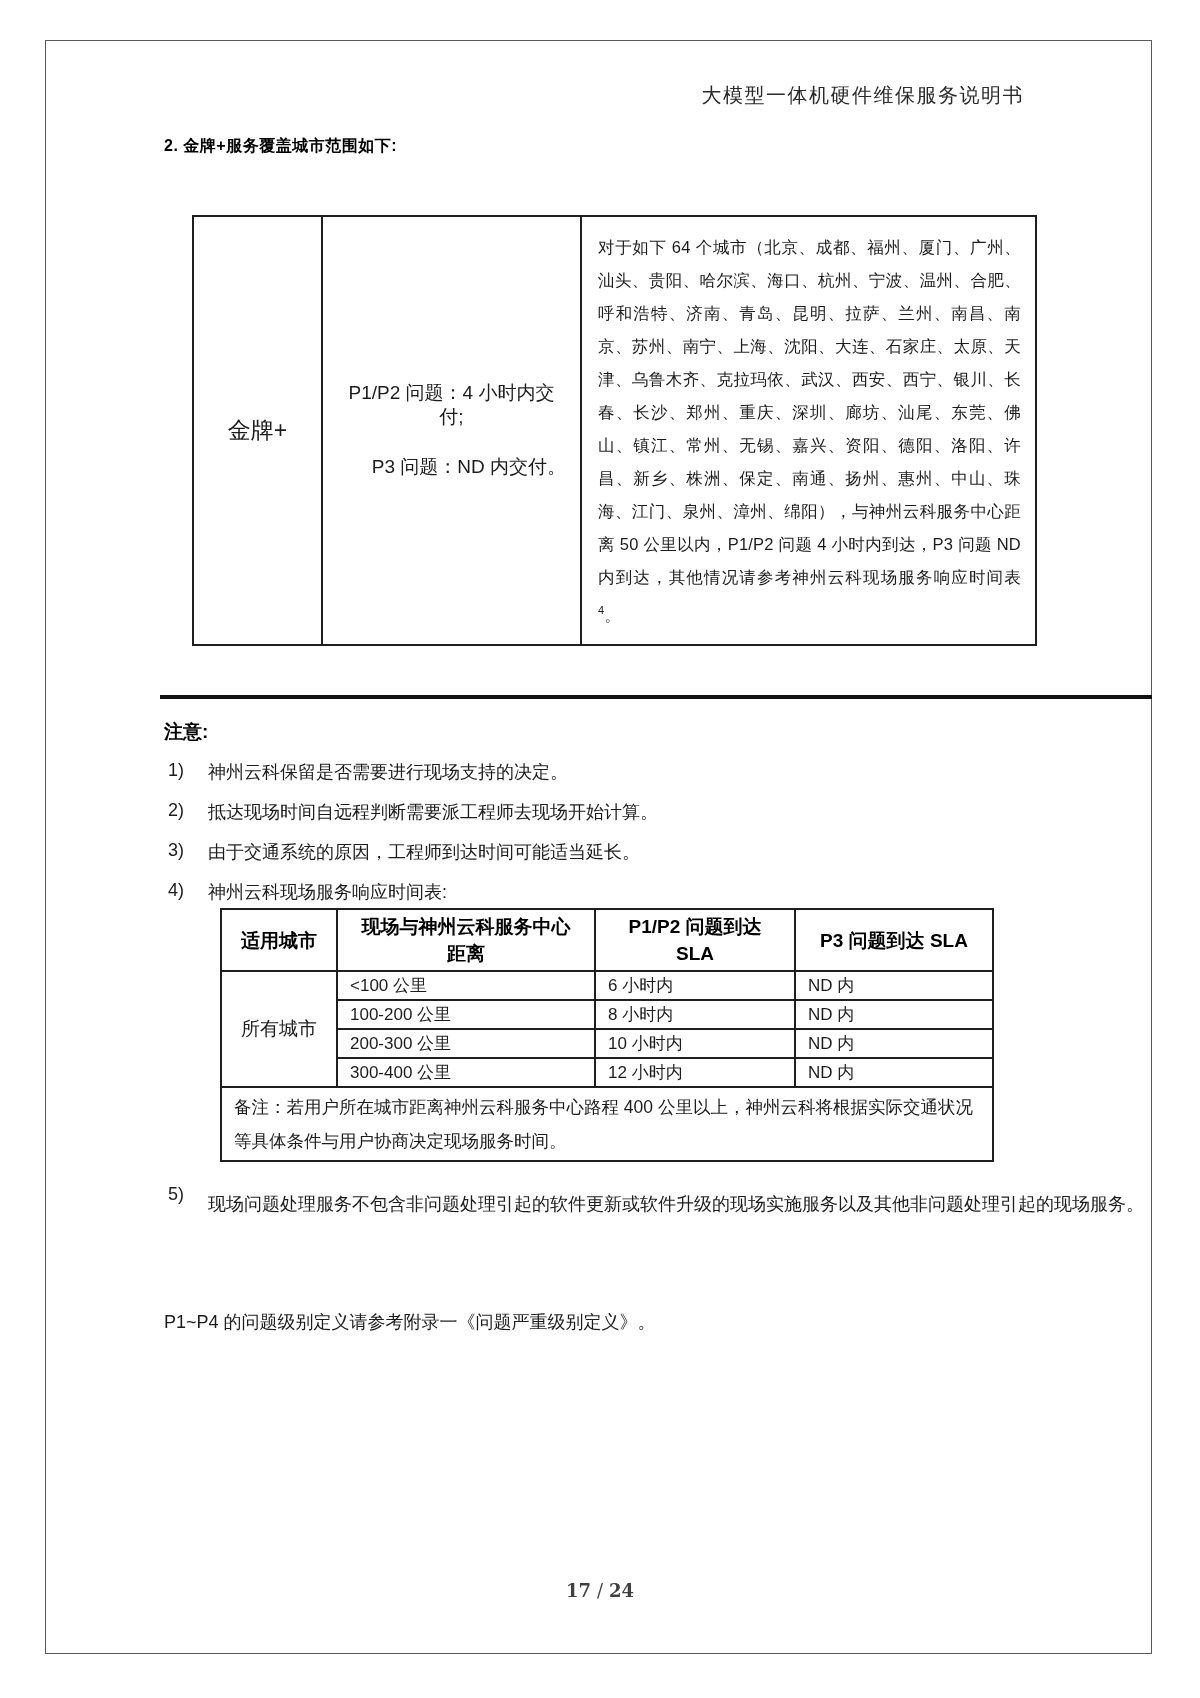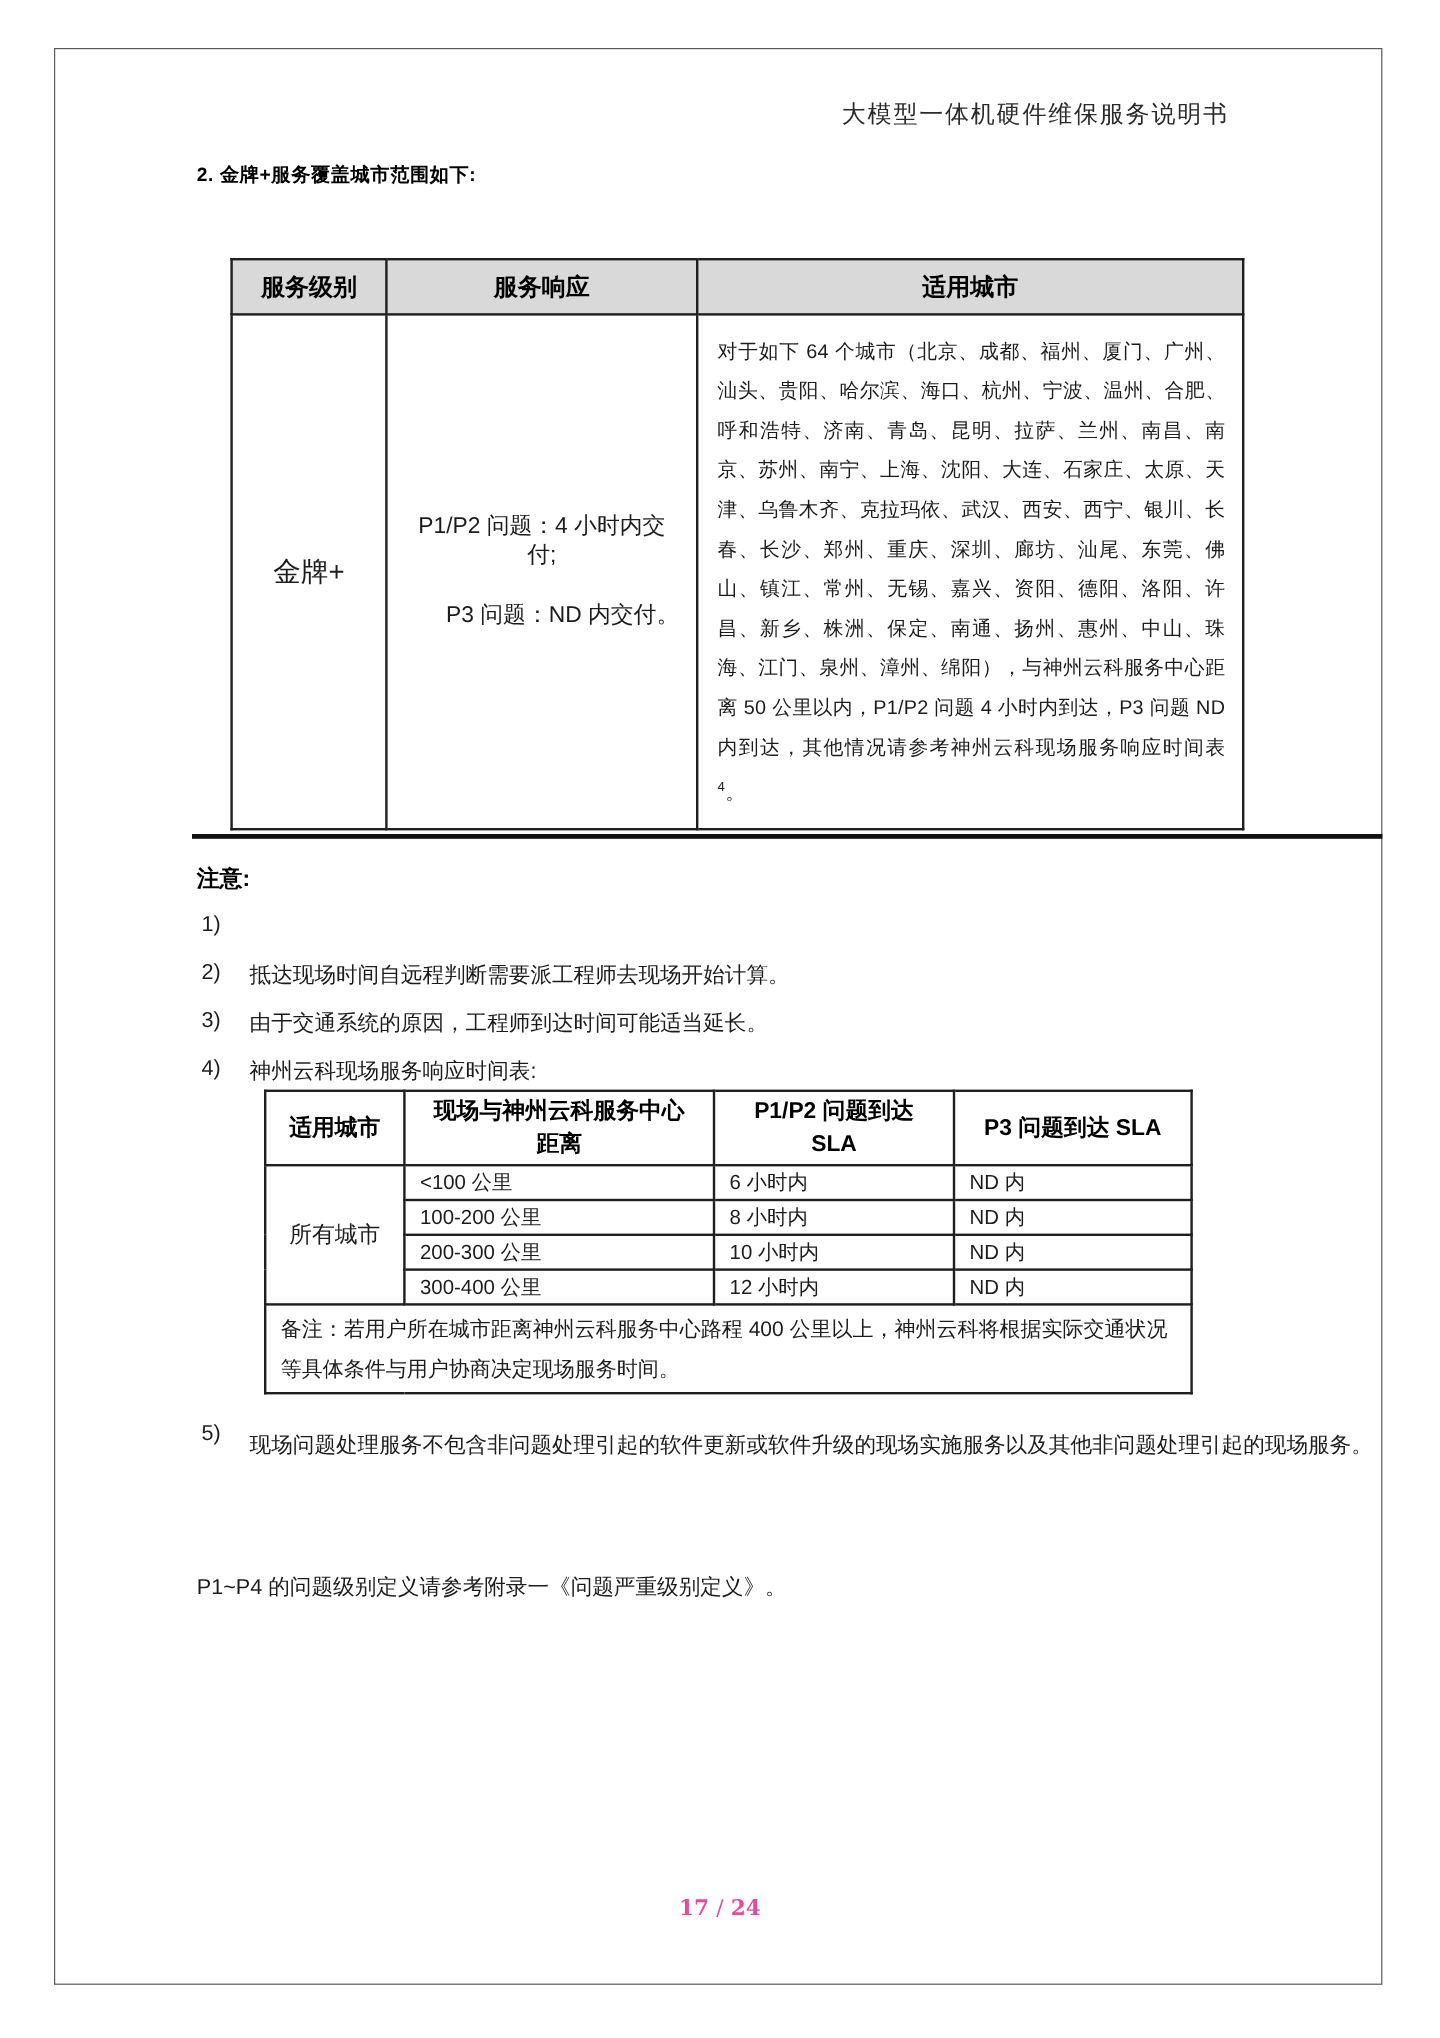--- a/index.html
+++ b/index.html
@@ -59,65 +59,61 @@
   .t2 td { height:17px; padding:2px 12px; }
   .cell-scope { text-align:center; font-size:19px; }
   .cell-remark { line-height:34px; padding:5px 12px; font-size:17.5px; height:auto; }
   
   .note-5 { top:1184px; width:992px; }
   .note-5 .txt { line-height:40px; text-align:justify; }
   .severity-note { position:absolute; left:164px; top:1310px; font-size:18px; color:#1c1c1c; }
   
   .page-footer {
     position:absolute; left:0; top:1580px; width:1200px; text-align:center;
-    font-family:"DejaVu Serif","Liberation Serif",serif; font-size:18px; color:#ec4899;
+    font-family:"DejaVu Serif","Liberation Serif",serif; font-size:18px; color:#404040;
   }
   .page-footer .num { font-weight:bold; }
   .page-footer .sep { padding:0 6px; font-weight:normal; }
 </style>
 </head>
 <body>
 
 <div class="page-frame"></div>
 
 <div class="doc-header">大模型一体机硬件维保服务说明书</div>
 
 <div class="section-heading">2. 金牌+服务覆盖城市范围如下:</div>
 
 <table class="t1">
   <colgroup>
     <col style="width:129px">
       <col style="width:259px">
       <col style="width:455px">
   </colgroup>
   <tbody>
-      <tr>
-    <th>服务级别</th>
-    <th>服务响应</th>
-    <th>适用城市</th>
-  </tr>
   <tr class="body-row">
     <td class="cell-level">金牌+</td>
     <td class="cell-response">
       <div class="para">P1/P2 问题：4 小时内交付;</div>
       <div class="para">P3 问题：ND 内交付。</div>
     </td>
     <td class="cell-cities">
       <span>对于如下 64 个城市（北京、成都、福州、厦门、广州、汕头、贵阳、哈尔滨、海口、杭州、宁波、温州、合肥、呼和浩特、济南、青岛、昆明、拉萨、兰州、南昌、南京、苏州、南宁、上海、沈阳、大连、石家庄、太原、天津、乌鲁木齐、克拉玛依、武汉、西安、西宁、银川、长春、长沙、郑州、重庆、深圳、廊坊、汕尾、东莞、佛山、镇江、常州、无锡、嘉兴、资阳、德阳、洛阳、许昌、新乡、株洲、保定、南通、扬州、惠州、中山、珠海、江门、泉州、漳州、绵阳），与神州云科服务中心距离 50 公里以内，P1/P2 问题 4 小时内到达，P3 问题 ND 内到达，其他情况请参考神州云科现场服务响应时间表</span><sup>4</sup><span>。</span>
     </td>
   </tr>
 </tbody>
   </table>
 
 <div class="section-divider"></div>
 
 <div class="notes-label">注意:</div>
 
 <div class="note-item note-1">
   <span class="num">1)</span>
+  <span class="txt">神州云科保留是否需要进行现场支持的决定。</span>
 </div>
 <div class="note-item note-2">
   <span class="num">2)</span>
   <span class="txt">抵达现场时间自远程判断需要派工程师去现场开始计算。</span>
 </div>
 <div class="note-item note-3">
   <span class="num">3)</span>
   <span class="txt">由于交通系统的原因，工程师到达时间可能适当延长。</span>
 </div>
 <div class="note-item note-4">

